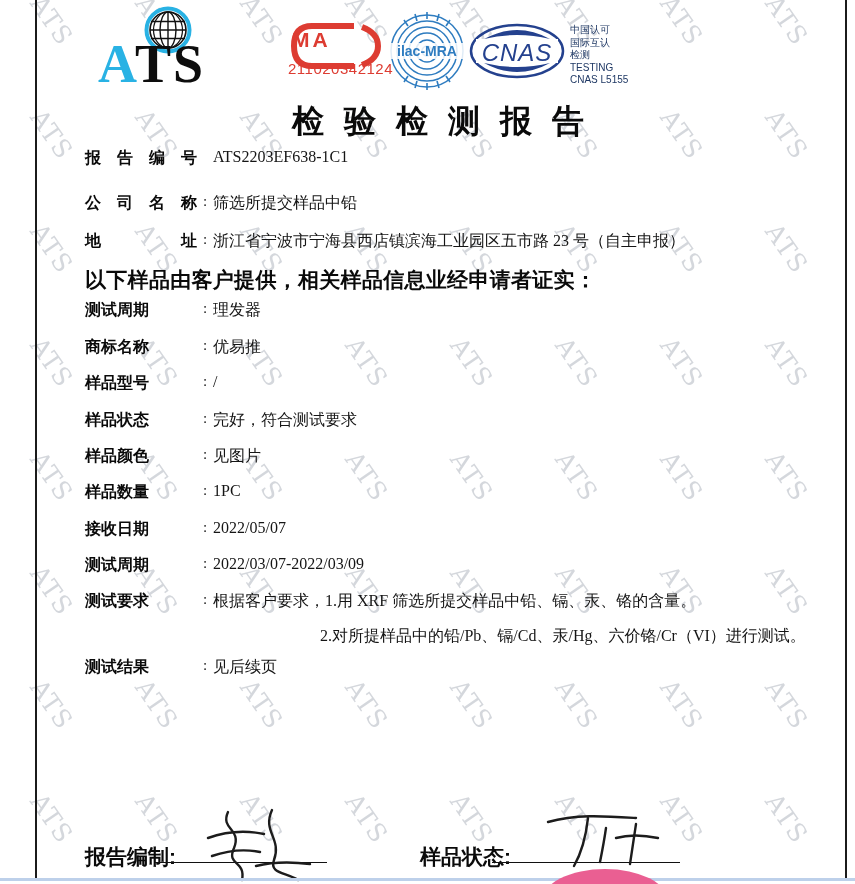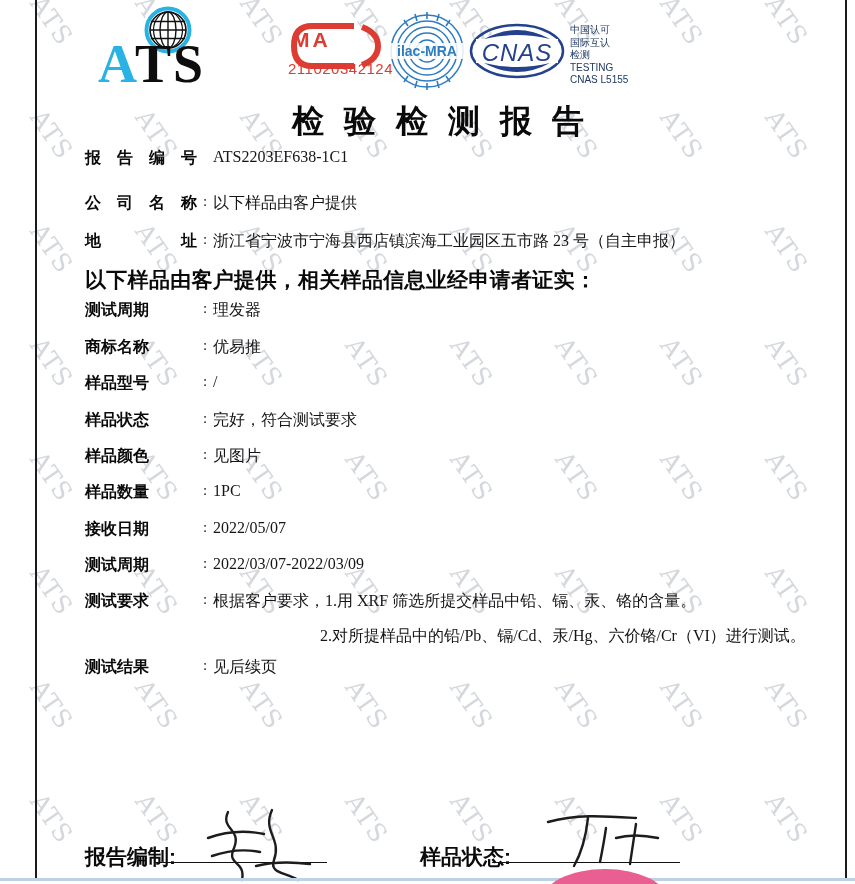--- a/index.html
+++ b/index.html
@@ -215,21 +215,21 @@
 
     <div class="rows">
       <div class="frow" style="top:148px">
         <span class="flabel wide">报 告 编 号</span>
         <span class="fvalue">ATS2203EF638-1C1</span>
       </div>
       <div id="company-rows">
           <div class="frow" style="top: 193px;">
             <span class="flabel wide">公 司 名 称</span>
             <span class="fcolon">:</span>
-            <span class="fvalue">以下样品由客户提供</span>
+            <span class="fvalue">筛选所提交样品中铅</span>
           </div>
           <div class="frow" style="top: 231px;">
             <span class="flabel wide">地 址</span>
             <span class="fcolon">:</span>
             <span class="fvalue">浙江省宁波市宁海县西店镇滨海工业园区五市路 23 号（自主申报）</span>
           </div>
         </div>
       <div id="sample-rows">
           <div class="frow" style="top: 300px;">
             <span class="flabel">测试周期</span>

